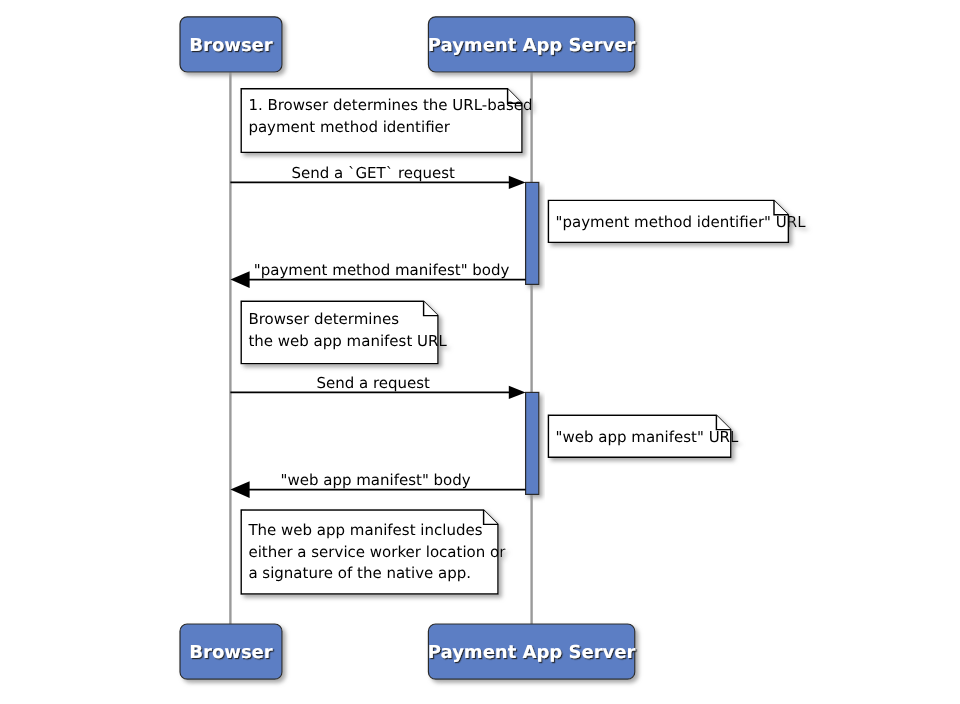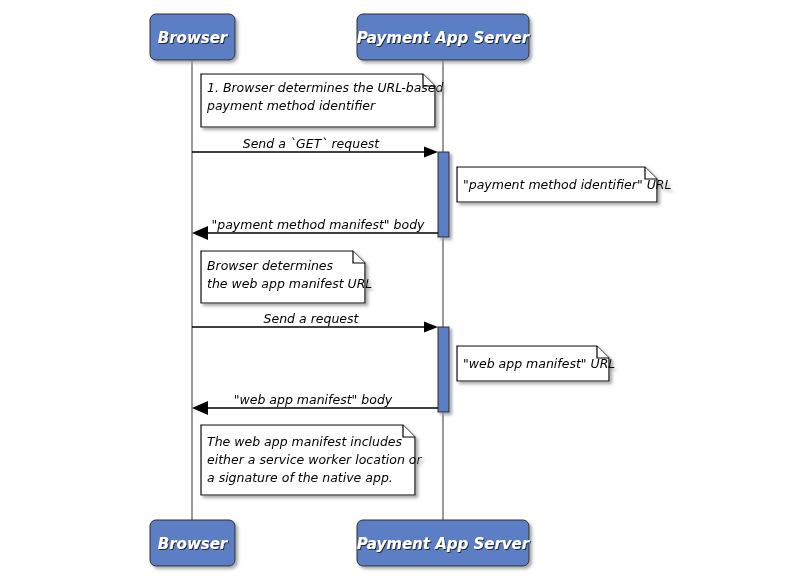--- a/index.html
+++ b/index.html
@@ -10,21 +10,20 @@
   body {
     width: 800px;
     height: 587px;
     font-family: "DejaVu Sans", sans-serif;
     overflow: hidden;
   }
   #diagram {
     position: relative;
     width: 723px;
     height: 587px;
-    font-style: italic;
   }
   svg { display: block; }
 
   .participant-box {
     fill: #5B7EC4;
     stroke: #2a2a2a;
     stroke-width: 1;
   }
   .participant-label {
     fill: #ffffff;

